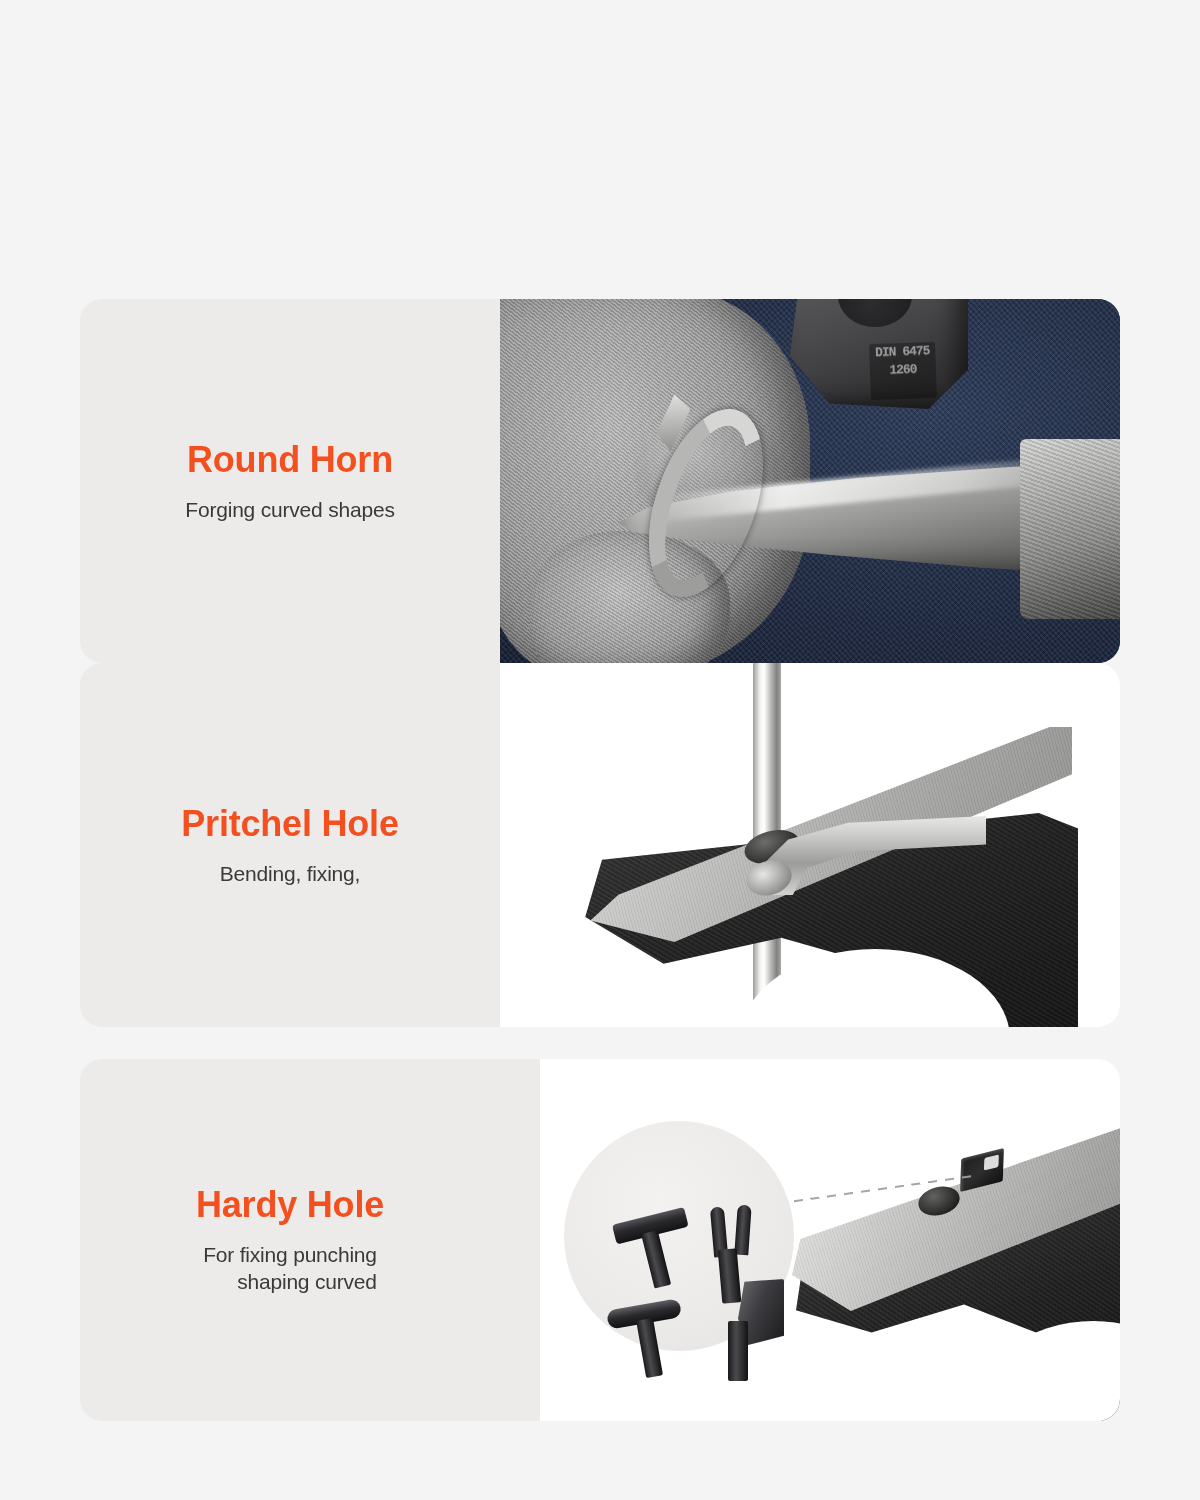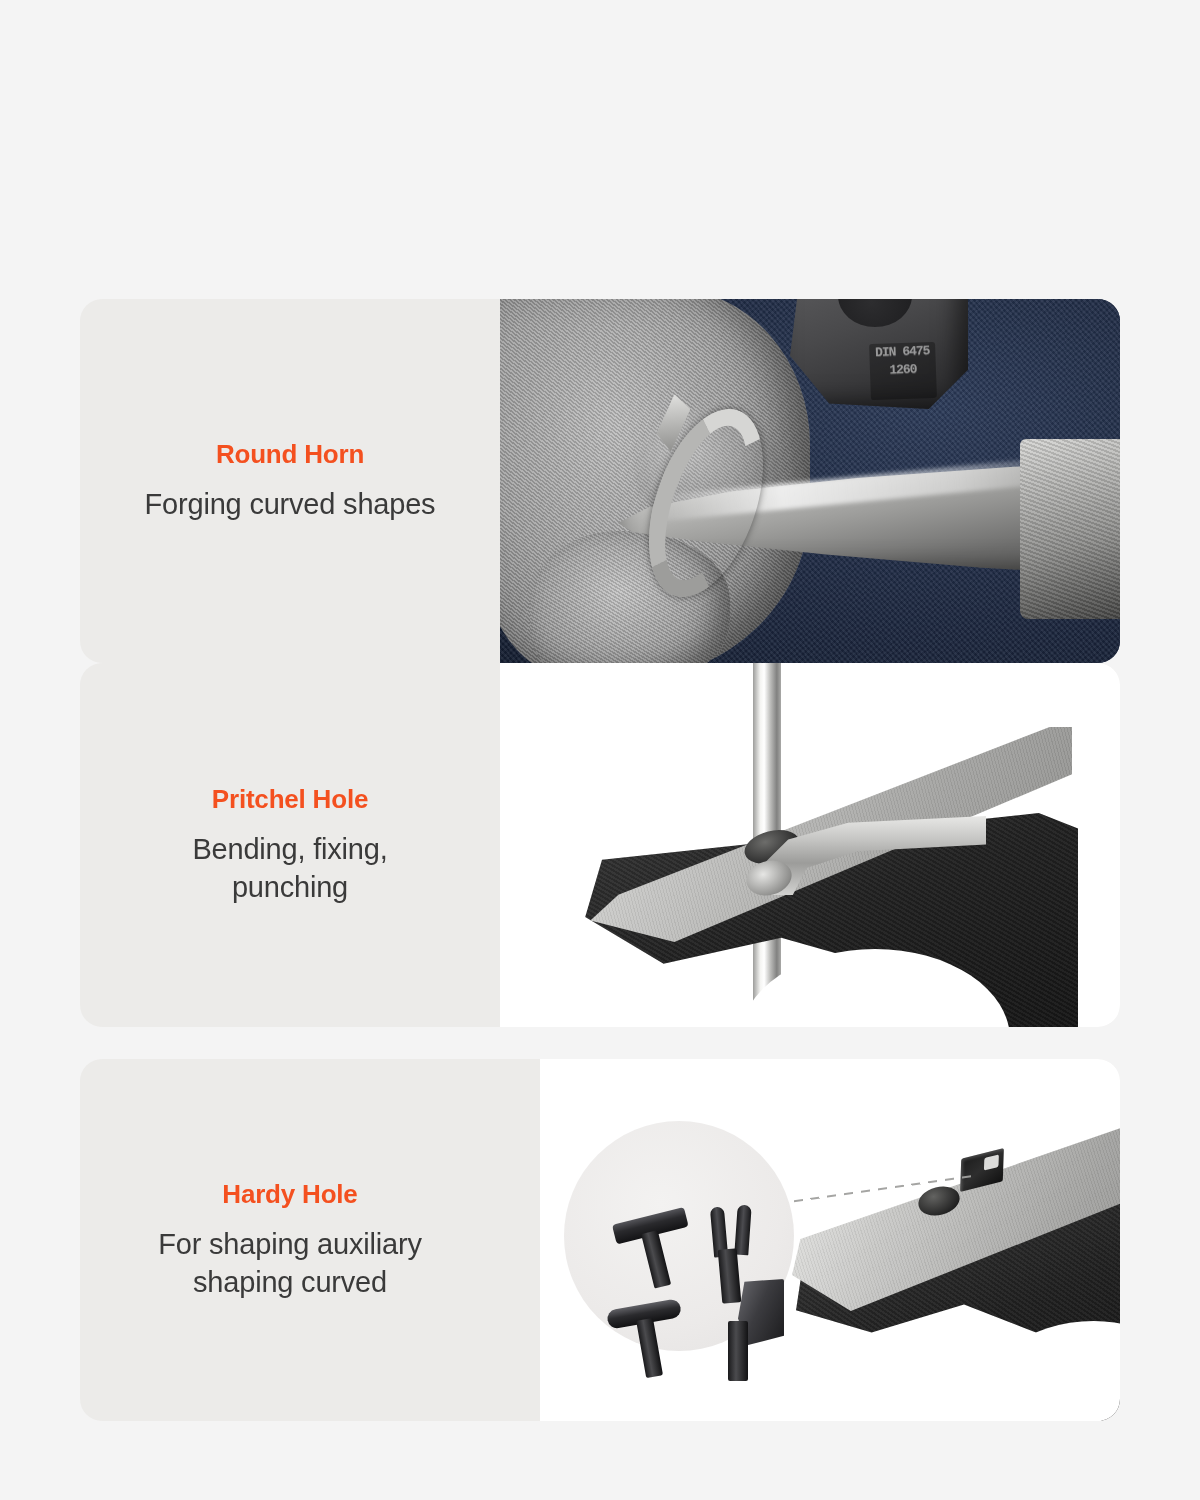--- a/index.html
+++ b/index.html
@@ -36,27 +36,28 @@
 
   .card-text{
     width:420px; flex:0 0 420px;
     display:flex; flex-direction:column;
     align-items:center; justify-content:center;
     padding:0 26px;
     text-align:center;
   }
   .card-heading{
     color:#f4501f; font-weight:bold;
-    font-size:26px; letter-spacing:-0.2px;
+    font-size:36px; letter-spacing:-0.2px;
     margin-bottom:16px;
   }
   .card-desc{
-    color:#3a3a3a; font-size:29px; line-height:1.28;
+    color:#3a3a3a; font-size:21px; line-height:1.28;
     letter-spacing:-0.2px; font-weight:400;
     max-width:340px;
+    text-align:right;
   }
 
   .card-photo{
     position:relative; flex:1 1 auto;
     overflow:hidden;
   }
 
   
   .photo-horn{ background:#1e2a44; }
   .photo-horn .denim{
@@ -337,40 +338,39 @@
       <div class="hammer-eye"></div>
       <div class="hammer-stamp">DIN 6475 1260</div>
     </div>
   </section>
 
   <section class="card" id="card-1">
     <div class="card-text">
       <div class="card-heading">Pritchel Hole</div>
       <div class="card-desc">
         <div>Bending, fixing,</div>
-        <div>punching</div>
       </div>
     </div>
     <div class="card-photo photo-white">
       <div class="rod2"></div>
 
       <div class="anvil2-body"></div>
       <div class="anvil2-face"></div>
       <div class="anvil2-waist"></div>
       <div class="pritchel-hole2"></div>
       <div class="bent-bar"></div>
       <div class="bent-bar-cap"></div>
     </div>
   </section>
 
   <section class="card" id="card-2">
     <div class="card-text">
       <div class="card-heading">Hardy Hole</div>
       <div class="card-desc">
-        <div>For shaping auxiliary</div>
+        <div>For fixing punching</div>
         <div>shaping curved</div>
       </div>
     </div>
     <div class="card-photo photo-white">
       <div class="anvil3-body"></div>
       <div class="anvil3-face"></div>
       <div class="anvil3-waist"></div>
       <div class="pritchel-round3"></div>
       <div class="hardy-square"></div>
       <div class="dashline"></div>

